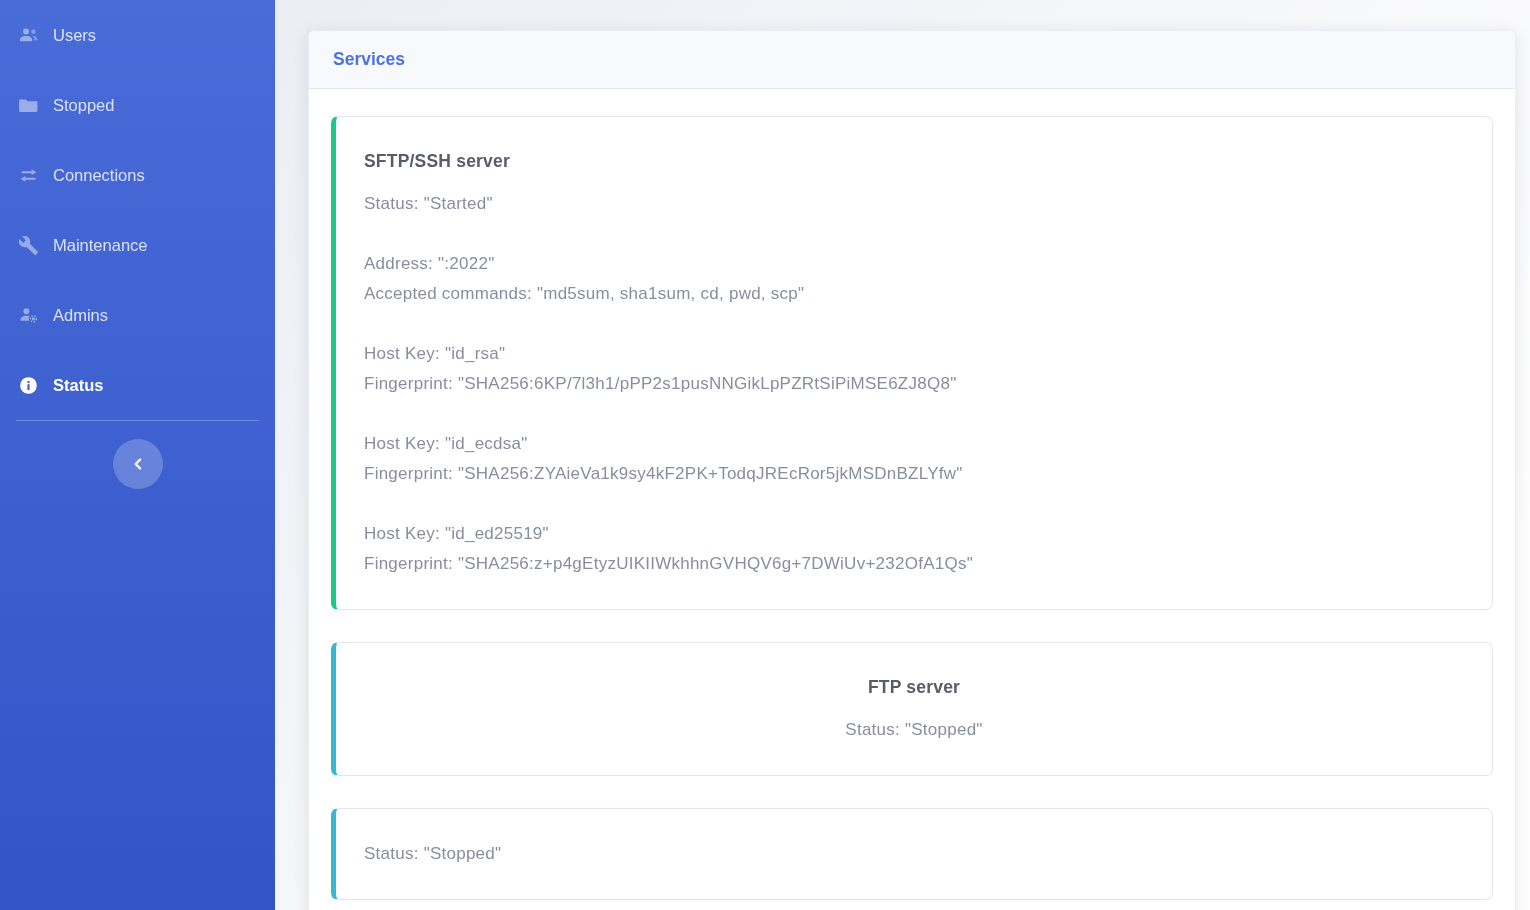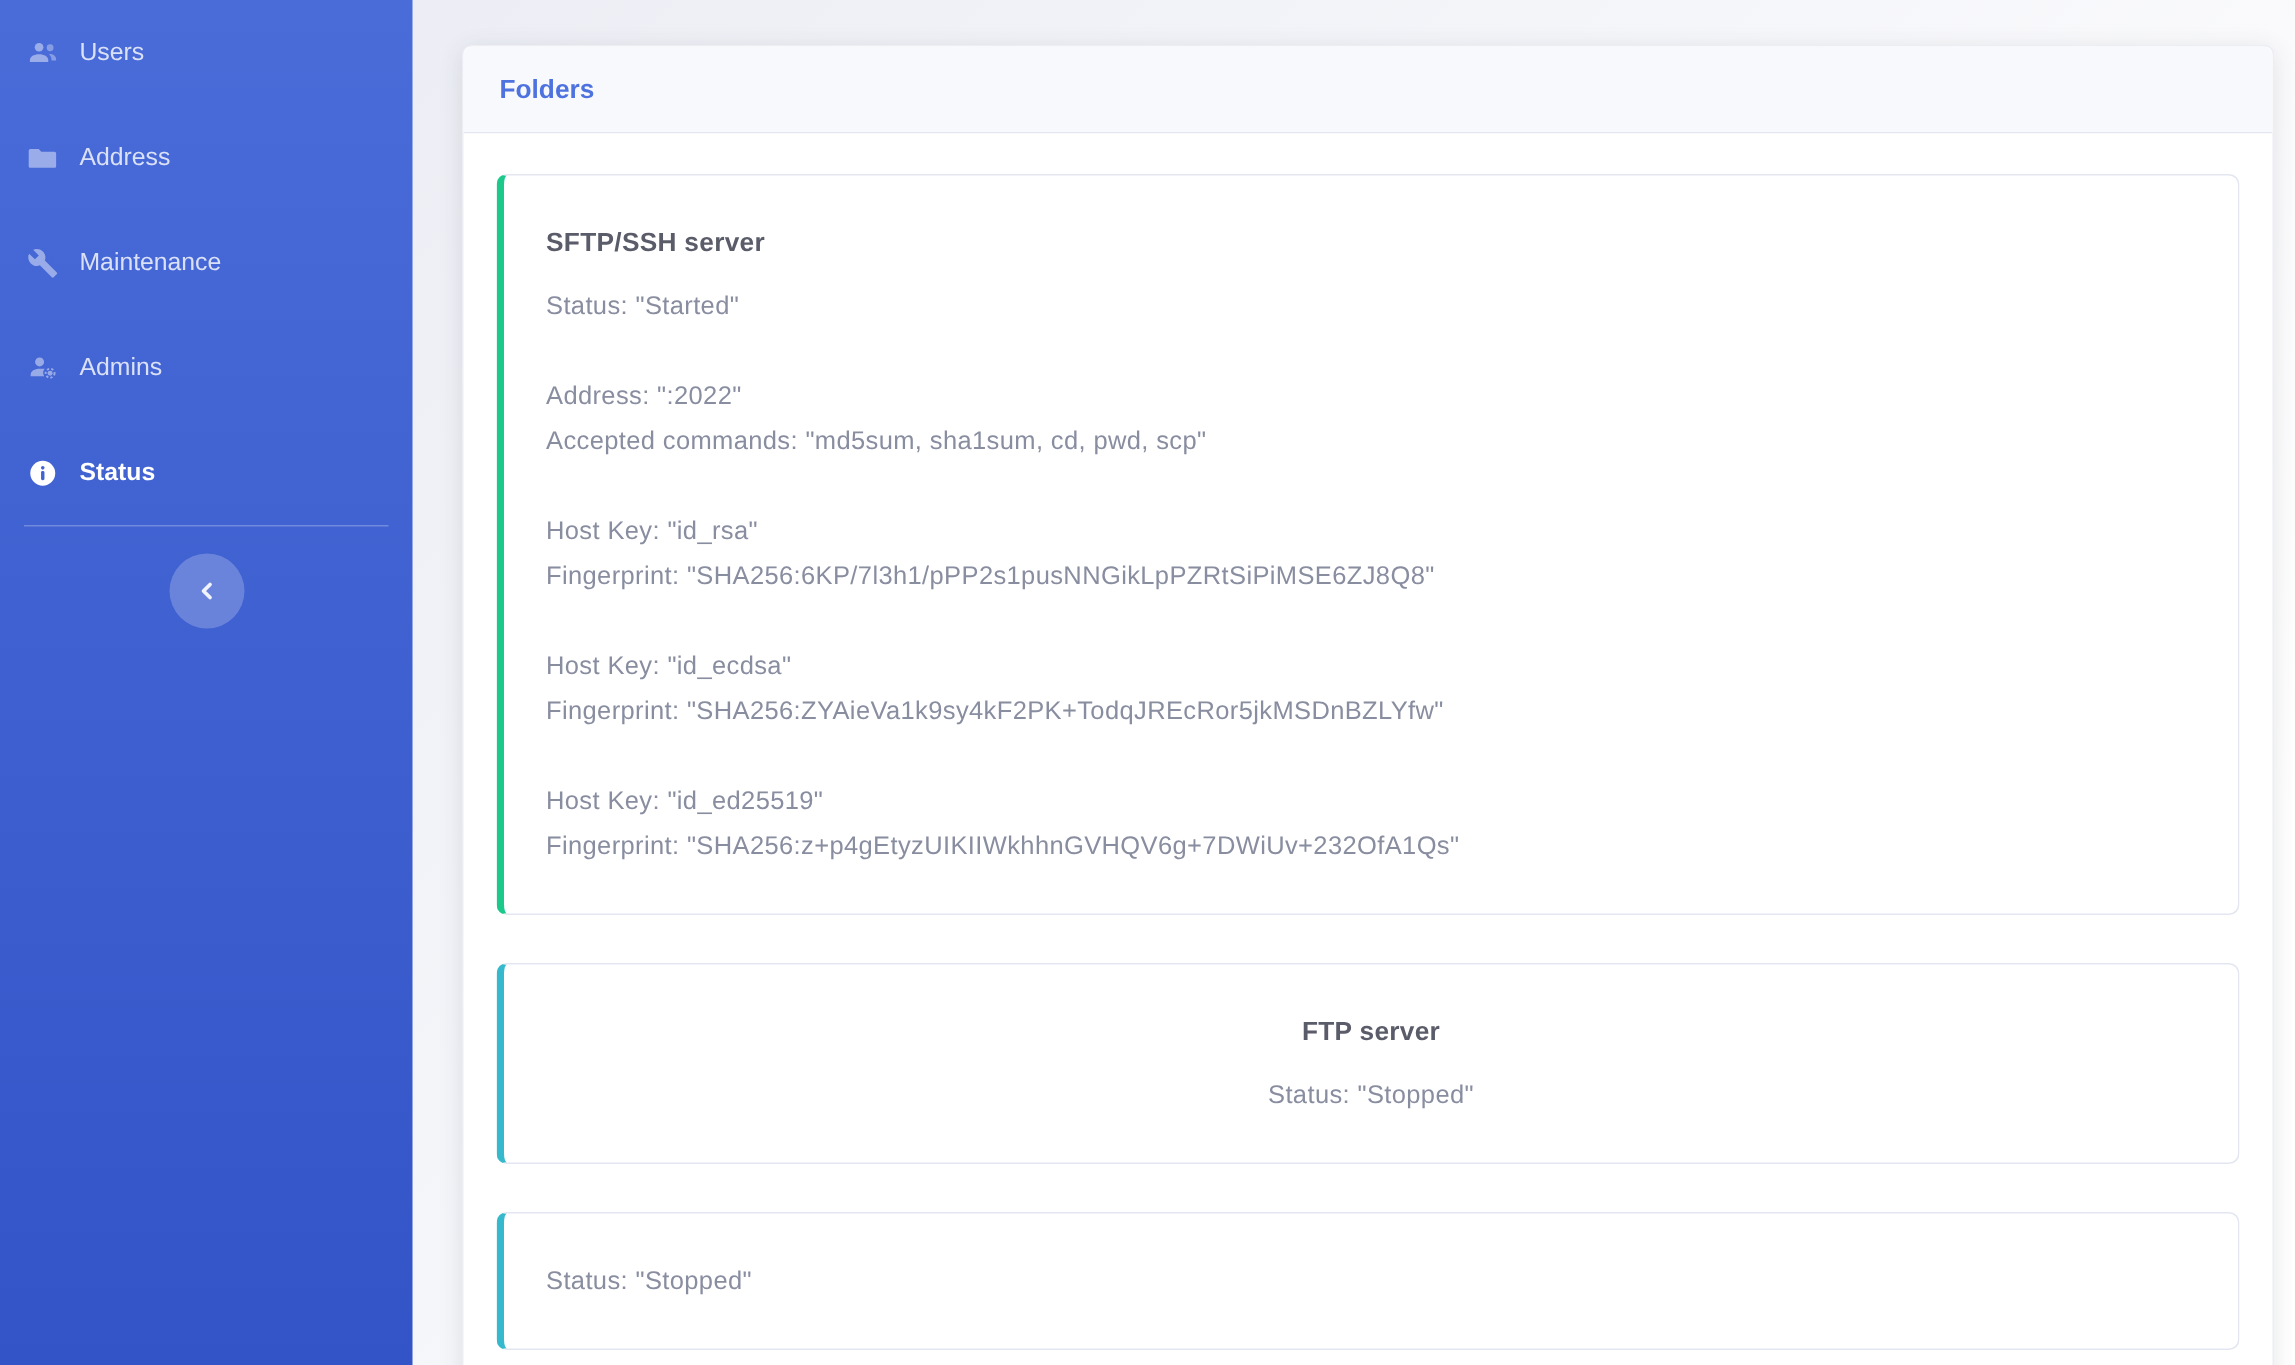--- a/index.html
+++ b/index.html
@@ -88,21 +88,30 @@
           </svg>
         </span>
         <span>Users</span>
       </div>
       <div class="nav-item">
         <span class="icon">
           <svg viewBox="0 0 24 24" fill="currentColor">
             <path d="M2.6 5h6.3l2 2.1h10c.7 0 1.3.6 1.3 1.3V18c0 .7-.6 1.3-1.3 1.3H2.6c-.7 0-1.3-.6-1.3-1.3V6.3C1.3 5.6 1.9 5 2.6 5z"></path>
           </svg>
         </span>
-        <span>Address</span>
+        <span>Stopped</span>
+      </div>
+      <div class="nav-item">
+        <span class="icon">
+          <svg viewBox="0 0 24 24" fill="currentColor">
+            <path d="M4 7.1h11.6V4.9L21 8.2l-5.4 3.3V9.3H4V7.1z"></path>
+            <path d="M20 16.9H8.4v2.2L3 15.8l5.4-3.3v2.2H20v2.2z"></path>
+          </svg>
+        </span>
+        <span>Connections</span>
       </div>
       <div class="nav-item">
         <span class="icon">
           <svg viewBox="0 0 24 24" fill="currentColor">
             <path d="M22.7 19l-9.1-9.1c.9-2.3.4-5-1.5-6.9-2-2-5-2.4-7.4-1.3L9 6 6 9 1.6 4.7C.4 7.1.9 10.1 2.9 12.1c1.9 1.9 4.6 2.4 6.9 1.5l9.1 9.1c.4.4 1 .4 1.4 0l2.3-2.3c.5-.4.5-1.1.1-1.4z"></path>
           </svg>
         </span>
         <span>Maintenance</span>
       </div>
       <div class="nav-item">
@@ -131,21 +140,21 @@
   <div class="toggle-btn" id="sidebar-toggle">
       <svg viewBox="0 0 24 24" fill="none" stroke="currentColor" stroke-width="4.2" stroke-linecap="round" stroke-linejoin="round">
         <polyline points="15.5,4.5 8,12 15.5,19.5"></polyline>
       </svg>
     </div>
 </div>
 
 <div class="main">
   <div class="card">
     <div class="card-header">
-      <h6 class="panel-title">Folders</h6>
+      <h6 class="panel-title">Services</h6>
     </div>
     <div class="card-body" id="services-body">
         <div class="service-card" style="border-left-color: rgb(28, 200, 138);">
           <div class="service-title">SFTP/SSH server</div>
           <div class="service-group">
             <div class="service-line">Status: "Started"</div>
           </div>
           <div class="service-group">
             <div class="service-line">Address: ":2022"</div>
             <div class="service-line">Accepted commands: "md5sum, sha1sum, cd, pwd, scp"</div>

